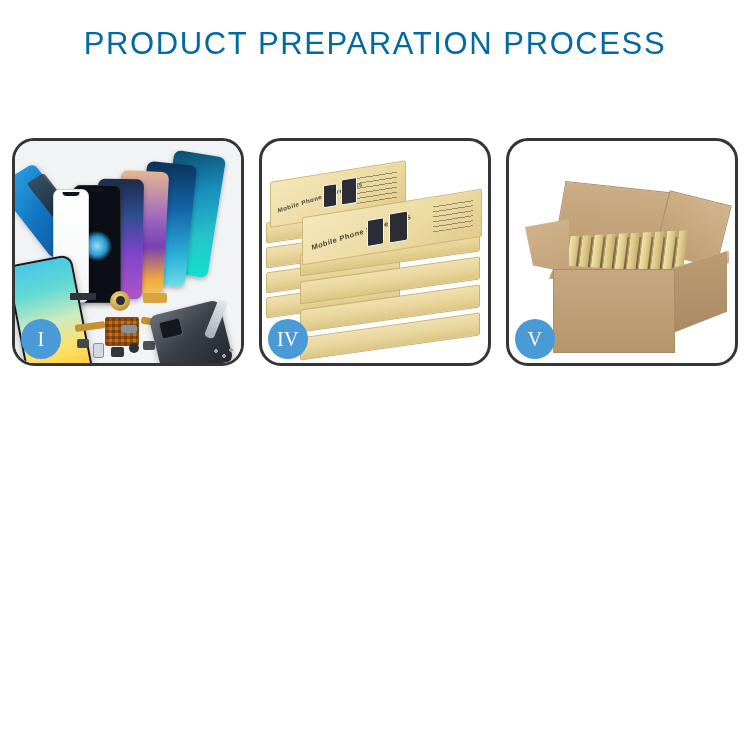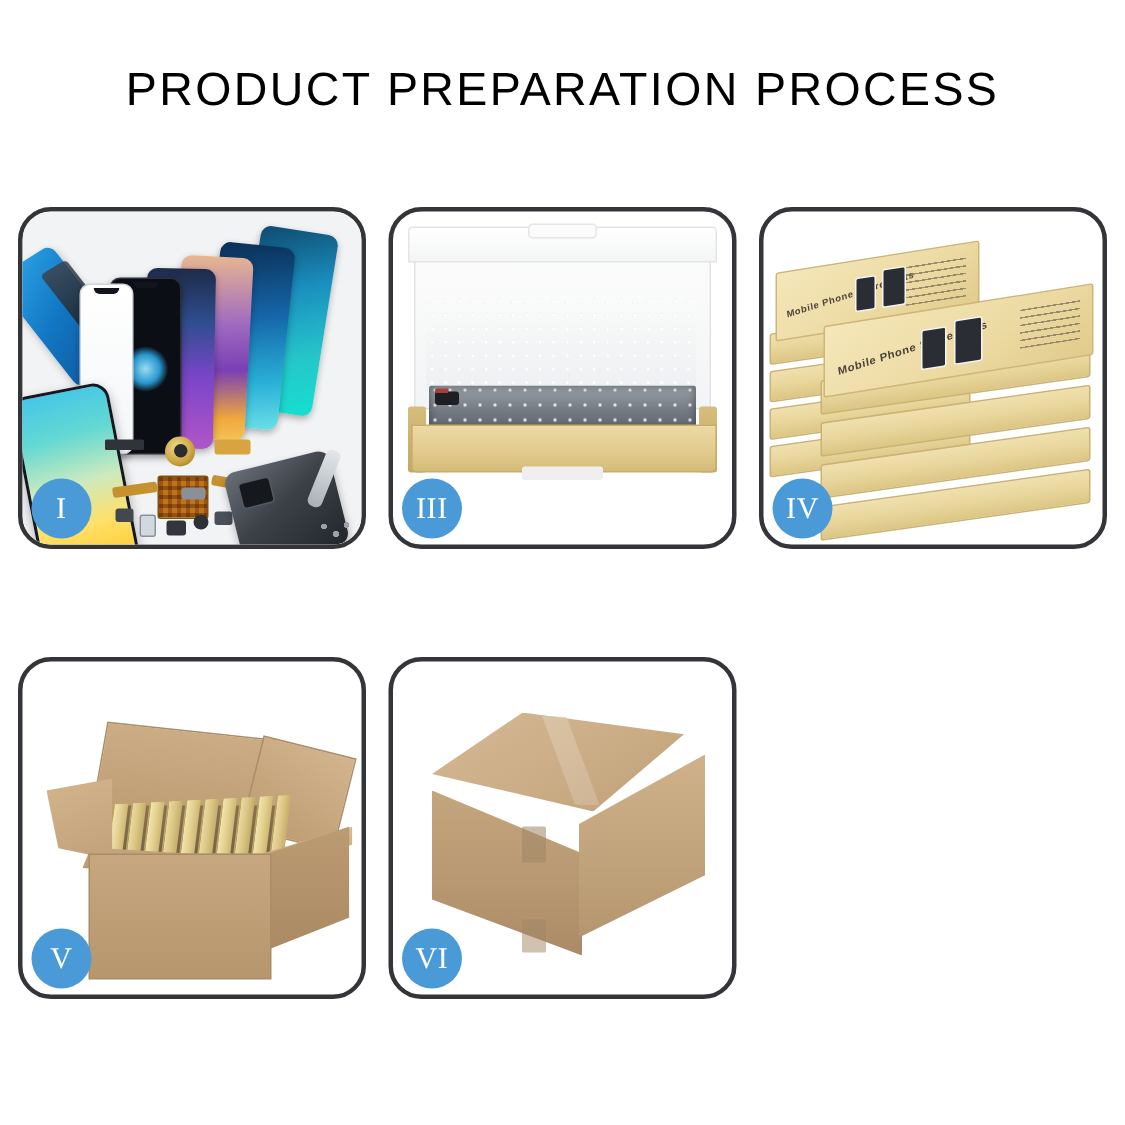--- a/index.html
+++ b/index.html
@@ -20,23 +20,23 @@
   
   .header {
     width: 100%;
     padding-top: 28px;
     text-align: center;
   }
   .title {
     font-size: 31px;
     font-weight: 500;
     letter-spacing: 1.6px;
-    color: #000000;
+    color: #0369a1;
     line-height: 1.05;
-    margin: 16px;
+    margin: 0;
     font-family: "Liberation Sans", "DejaVu Sans", sans-serif;
   }
   .subtitle {
     margin: 11px 0 0 0;
     font-size: 15px;
     font-weight: 400;
     letter-spacing: 0.2px;
     color: #1a1a1a;
   }
 
@@ -455,33 +455,20 @@
       <div class="p-sm5"></div>
       <div class="p-sm6"></div>
       <div class="p1-housing"></div>
       <div class="p1-tool"></div>
       <div class="p1-screws"></div>
     </div>
     <div class="badge">I</div>
   </div>
 
 
-  <div class="panel">
-    <div class="panel-media">
-      <div class="p3-lidback"></div>
-      <div class="p3-lidflap"></div>
-      <div class="p3-foam"></div>
-      <div class="p3-boxleft"></div>
-      <div class="p3-boxright"></div>
-      <div class="p3-screen"></div>
-      <div class="p3-boxfront"></div>
-      <div class="p3-boxtab"></div>
-    </div>
-    <div class="badge">III</div>
-  </div>
 
   <div class="panel">
     <div class="panel-media p4-stack">
       <div class="kbox kb-r1"></div>
       <div class="kbox kb-r2"></div>
       <div class="kbox kb-r3"></div>
       <div class="kbox kb-r4"></div>
 
       <div class="klid klid-a">
         <span class="klid-title">Mobile Phone Spare Parts</span>
@@ -524,26 +511,14 @@
       </div>
       <div class="v-flap-left"></div>
       <div class="v-toprim"></div>
       <div class="v-flap-front"></div>
       <div class="v-side"></div>
       <div class="v-front"></div>
     </div>
     <div class="badge">V</div>
   </div>
 
-  <div class="panel">
-    <div class="panel-media">
-      <div class="s-shine"></div>
-      <div class="s-top"></div>
-      <div class="s-tape-top"></div>
-      <div class="s-left"></div>
-      <div class="s-right"></div>
-      <div class="s-seam"></div>
-      <div class="s-seam2"></div>
-    </div>
-    <div class="badge">VI</div>
-  </div>
 
 </div>
 
 </body></html>

